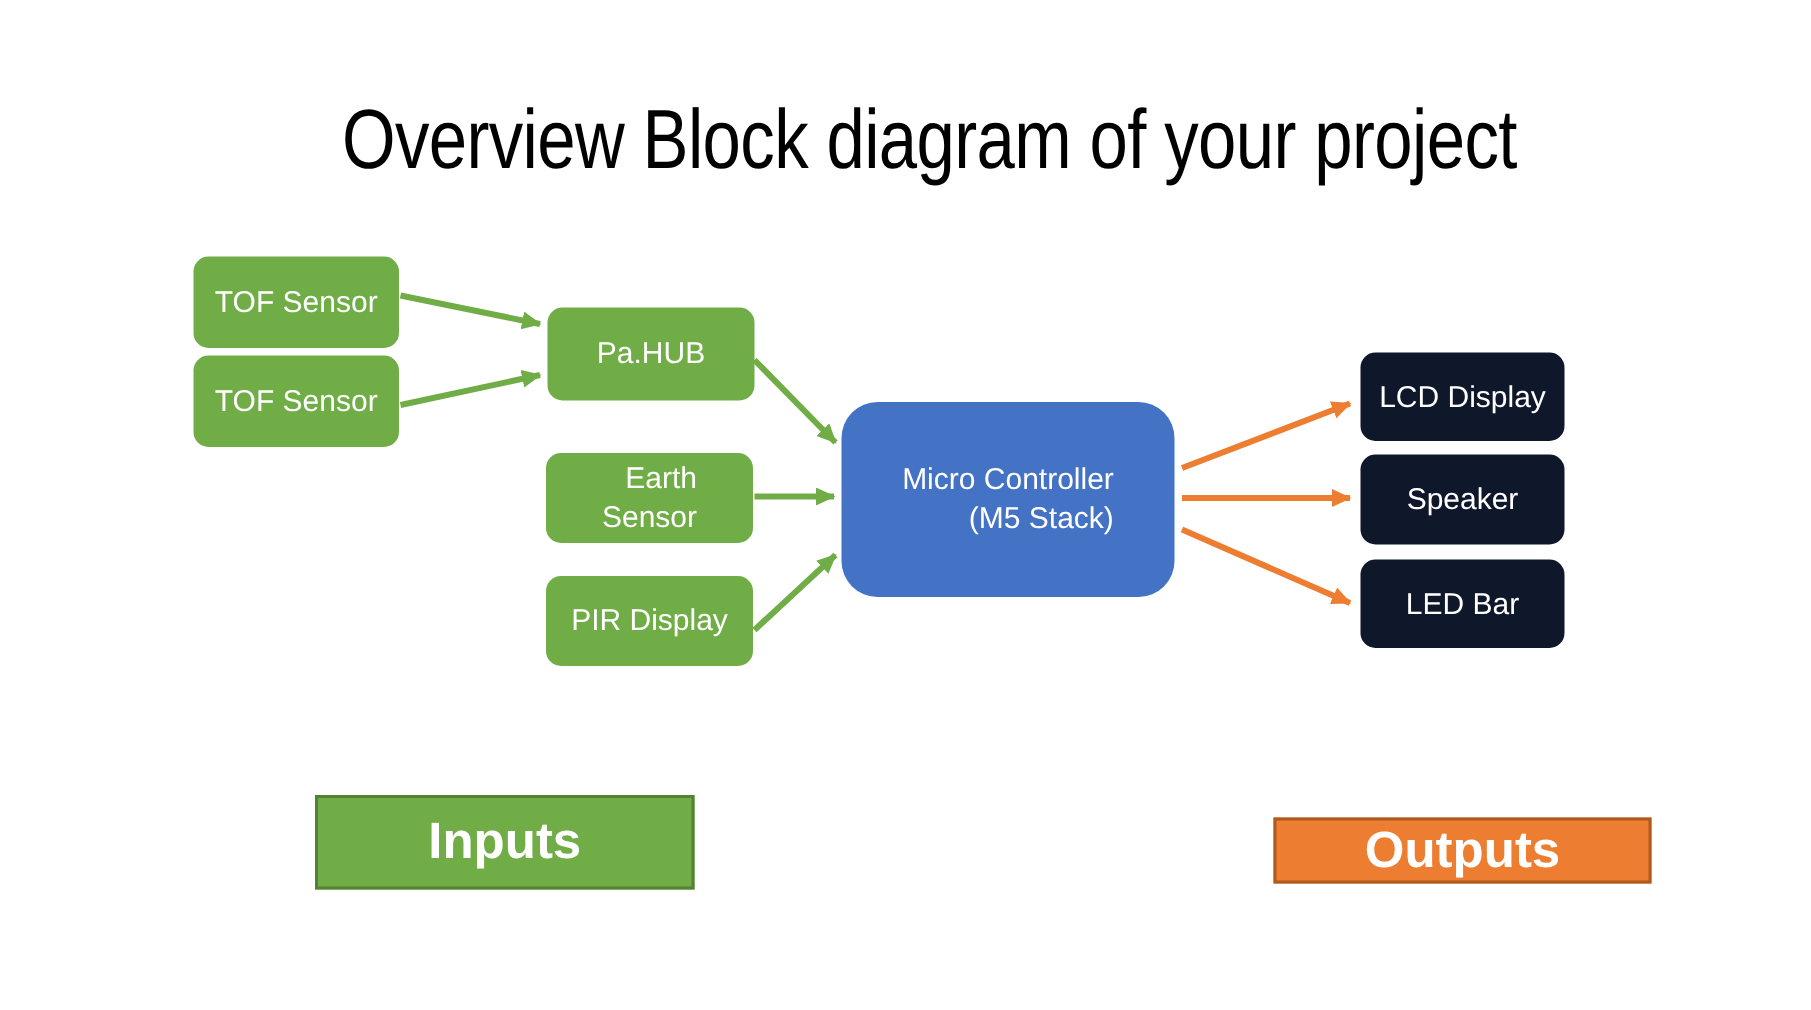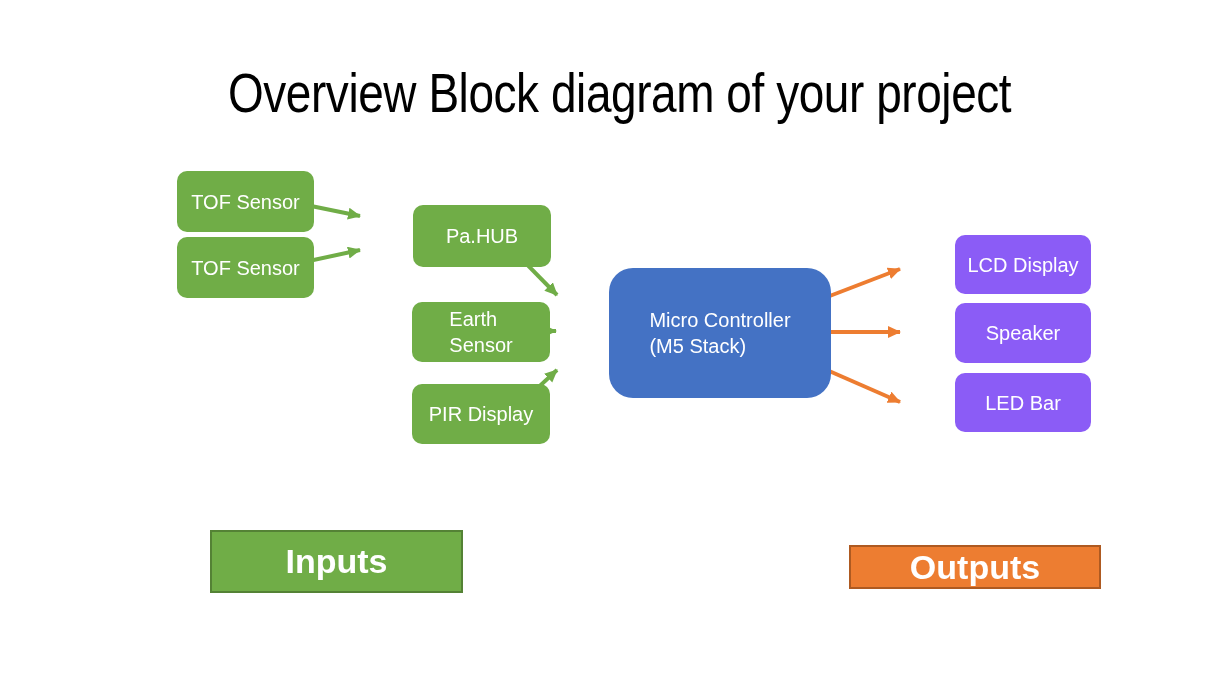--- a/index.html
+++ b/index.html
@@ -26,32 +26,31 @@
     white-space:nowrap;
     letter-spacing:-0.5px;
   }
   .arrows{
     position:absolute;top:0;left:0;width:1207px;height:673px;
     pointer-events:none;
   }
   .node{
     position:absolute;
     display:flex;align-items:center;justify-content:center;
-    text-align:left;
+    text-align:right;
     color:#ffffff;
     font-size:20px;
     line-height:1.3;
     border-radius:10px;
     box-sizing:border-box;
-    margin-left:48px;
   }
   .node span{white-space:pre-line;}
   .node.green{background:#70AD47;}
   .node.blue{background:#4472C4;border-radius:24px;}
-  .node.orange{background:#8b5cf6;}
+  .node.orange{background:#0f172a;}
   .legend{
     position:absolute;
     display:flex;align-items:center;justify-content:center;
     color:#ffffff;
     font-size:34px;
     font-weight:700;
     box-sizing:border-box;
   }
   .legend.green{background:#70AD47;border:2px solid #548235;}
   .legend.orange{background:#ED7D31;border:2px solid #AE5A21;}

